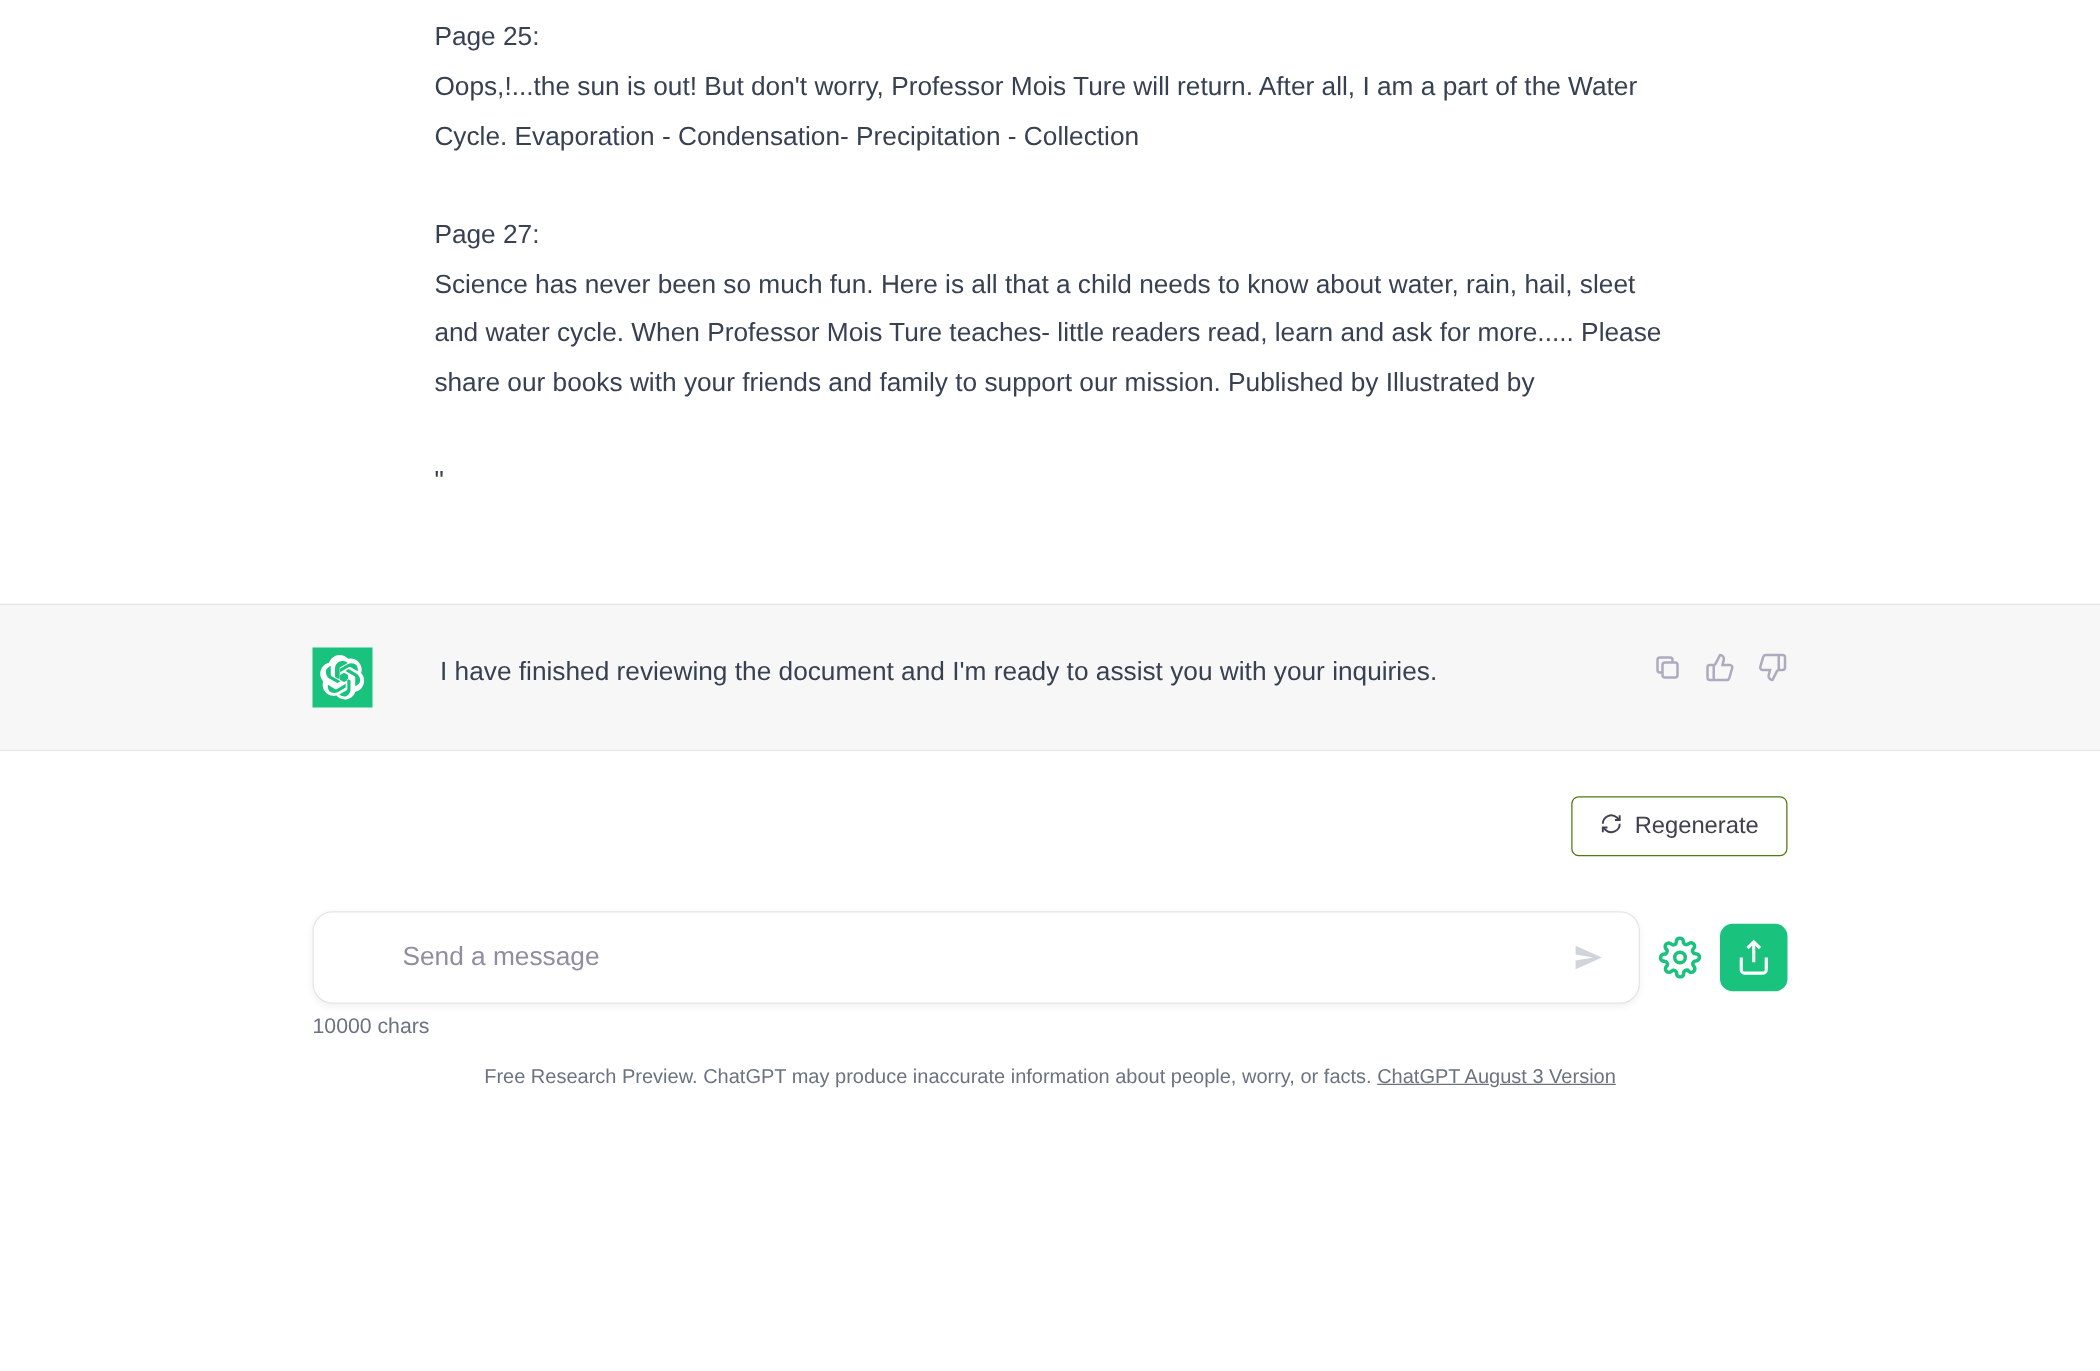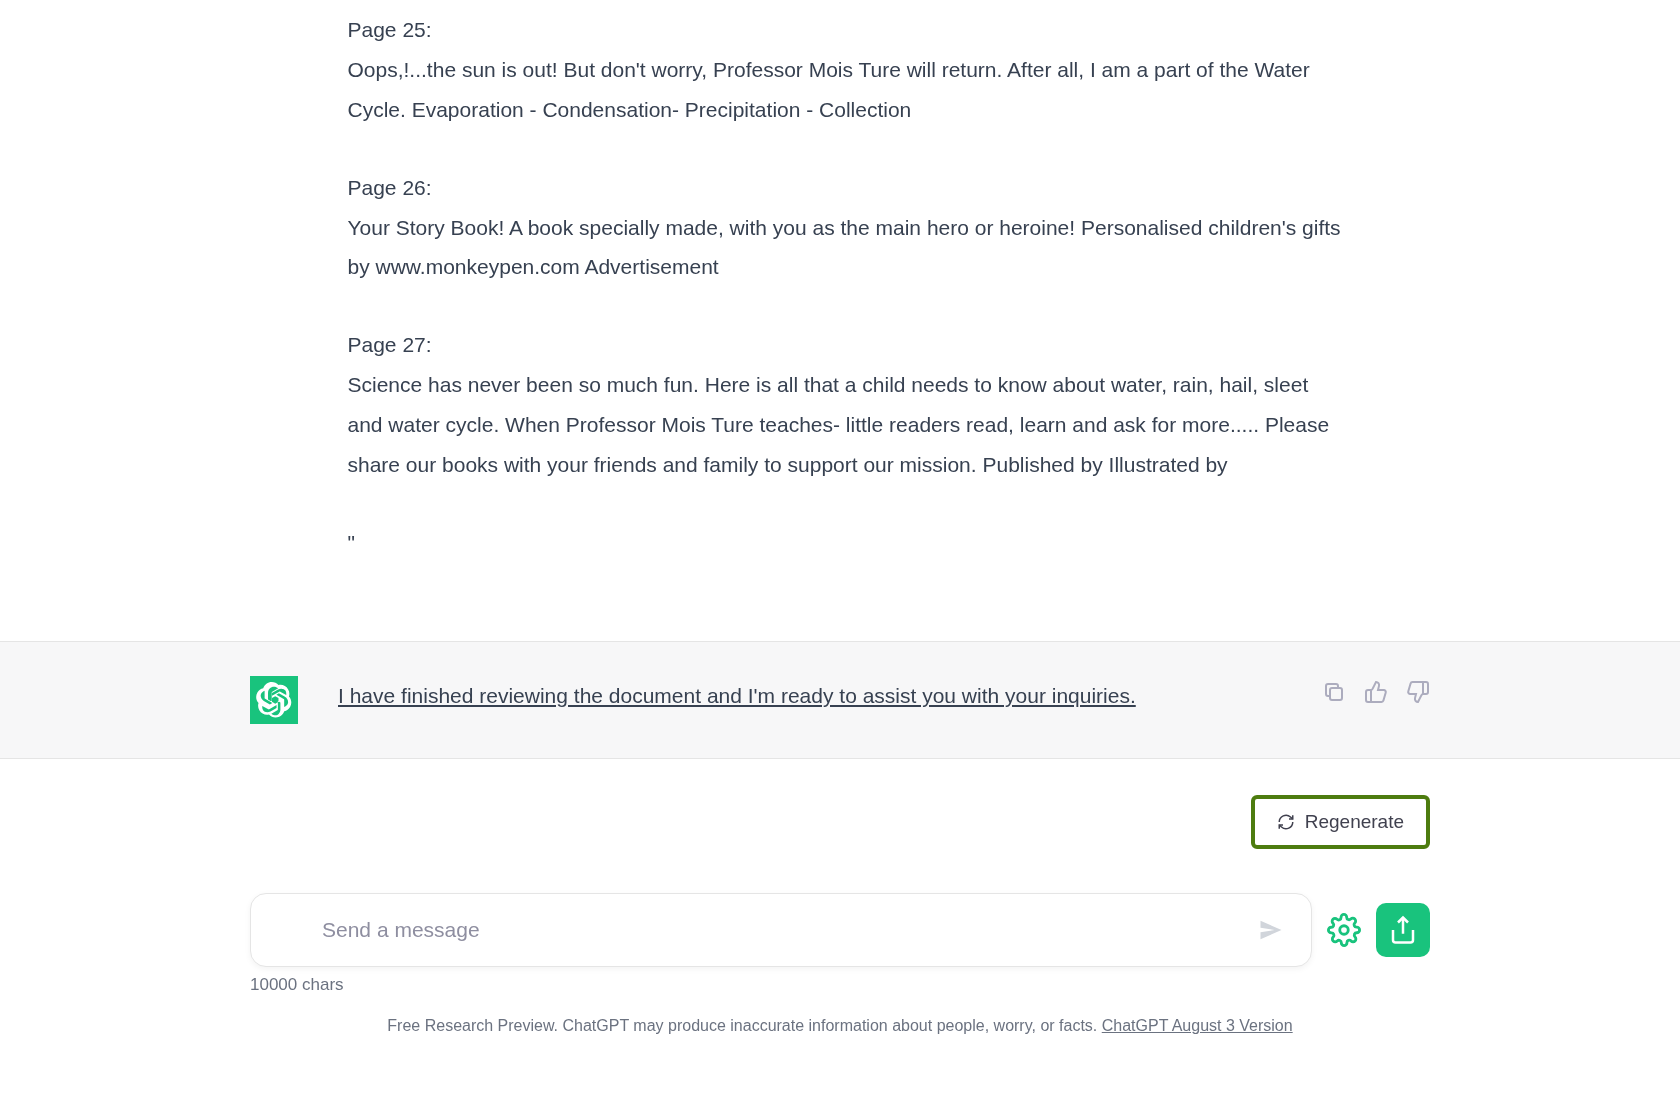--- a/index.html
+++ b/index.html
@@ -35,23 +35,22 @@
       background: #f7f7f8;
       border-top: 1px solid #e5e5e5;
       border-bottom: 1px solid #e5e5e5;
       padding: 34px 0;
     }
     .assistant-inner {
       max-width: 1260px;
       margin: 0 auto;
       display: flex;
       align-items: flex-start;
-      gap: 40px;
-      padding: 0 40px;
-      text-decoration: underline;
+      gap: 54px;
+      padding: 0 40px;
     }
     .avatar {
       width: 48px;
       height: 48px;
       background: #19c37d;
       display: flex;
       align-items: center;
       justify-content: center;
       flex-shrink: 0;
     }
@@ -87,24 +86,24 @@
     .regenerate-row {
       max-width: 1260px;
       margin: 0 auto;
       display: flex;
       justify-content: flex-end;
       padding: 0 40px;
       margin-bottom: 44px;
     }
     .regenerate-btn {
       display: inline-flex;
-      align-items: center;
+      align-items: flex-start;
       gap: 10px;
       padding: 12px 22px;
-      border: 4px solid #4d7c0f;
+      border: 1px solid #4d7c0f;
       border-radius: 6px;
       background: #ffffff;
       font-size: 19px;
       color: #40414f;
       cursor: pointer;
     }
     .regenerate-btn svg {
       width: 18px;
       height: 18px;
       stroke: #40414f;
@@ -203,24 +202,20 @@
   </style>
 </head>
 <body>
 
 <div class="main-content">
   <div class="message-wrapper">
     <div class="message-text">
       <p>
         <span>Page 25:</span><br>
         <span>Oops,!...the sun is out! But don't worry, Professor Mois Ture will return. After all, I am a part of the Water Cycle. Evaporation - Condensation- Precipitation - Collection</span>
-      </p>
-      <p>
-        <span>Page 26:</span><br>
-        <span>Your Story Book!  A book specially made, with you as the main hero or heroine!  Personalised children's gifts by www.monkeypen.com  Advertisement</span>
       </p>
       <p>
         <span>Page 27:</span><br>
         <span>Science has never been so much fun. Here is all that a child needs to know about water, rain, hail, sleet and water cycle. When Professor Mois Ture teaches- little readers read, learn and ask for more.....  Please share our books with your friends and family to support our mission. Published by   Illustrated by</span>
       </p>
       <p>"</p>
     </div>
   </div>
 </div>
 

